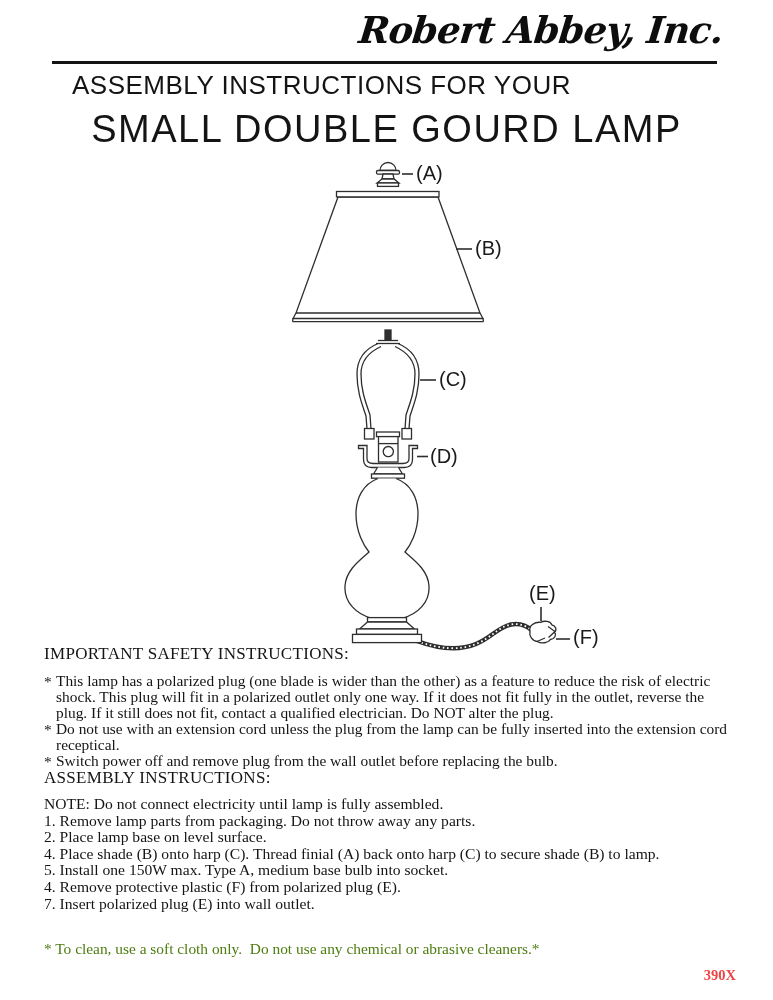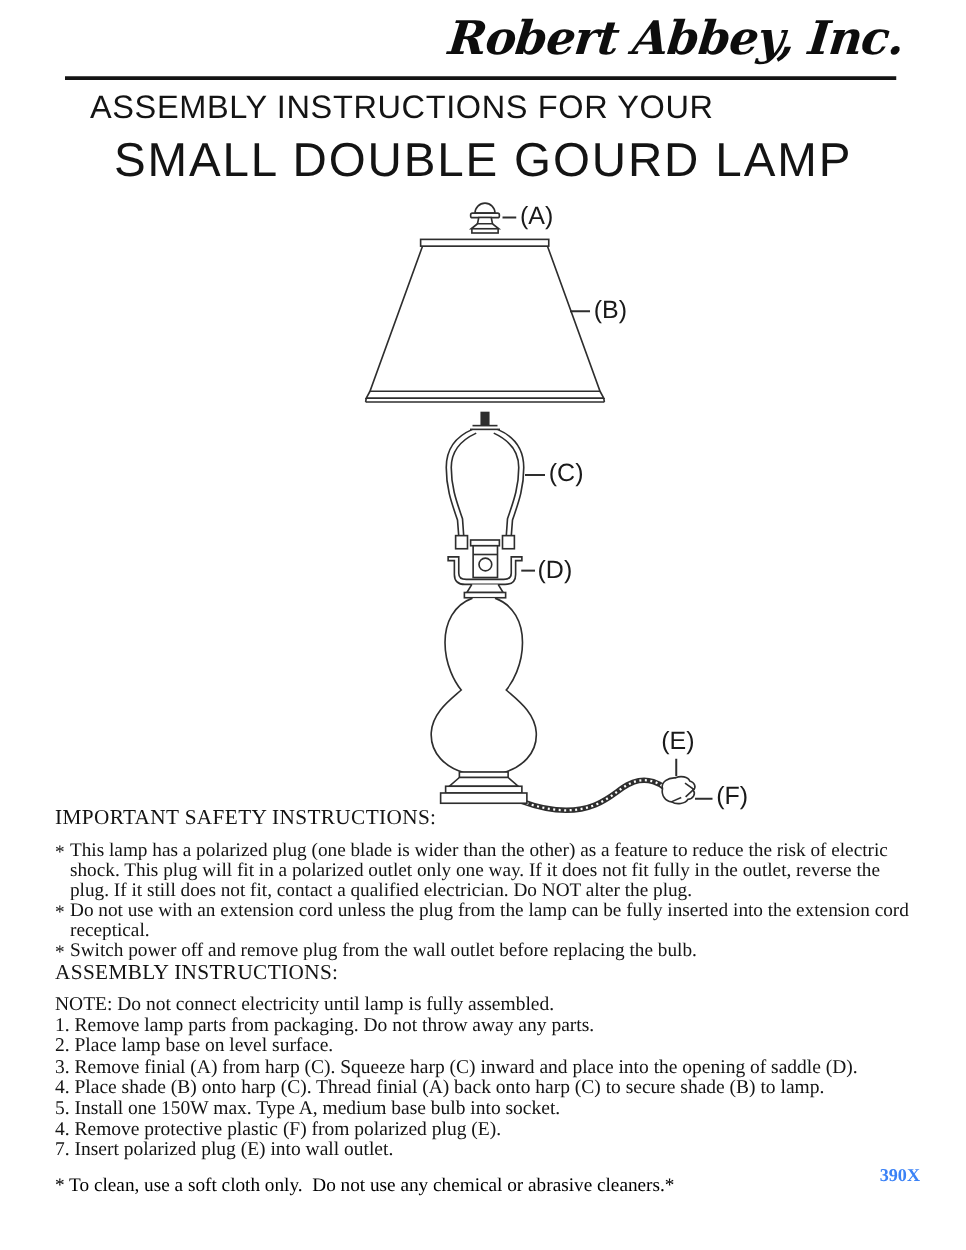--- a/index.html
+++ b/index.html
@@ -41,25 +41,25 @@
   .safety-item{
     position:relative;margin:0;padding-left:12px;
     font-size:15.4px;line-height:16px;color:#141414;
   }
   .safety-item .bullet{position:absolute;left:0;top:1px;}
   .assembly{position:absolute;left:44px;top:768px;width:700px;}
   .assembly .lines{font-size:15.6px;line-height:16.6px;color:#141414;}
   .assembly .lines p{margin:0;white-space:nowrap;}
   .cleaning-note{
     position:absolute;left:44px;top:940px;width:700px;
-    font-size:15.4px;color:#000000;white-space:pre-wrap;
+    font-size:15.4px;color:#4d7c0f;white-space:pre-wrap;
   }
   .model-number{
-    position:absolute;right:37px;top:933px;
-    font-size:14.5px;font-weight:bold;color:#3b82f6;
+    position:absolute;right:37px;top:967px;
+    font-size:14.5px;font-weight:bold;color:#ef4444;
   }
 </style>
 </head>
 <body>
 
 <div class="page">
 
   <div class="logo">Robert Abbey, Inc.</div>
   <div class="header-rule"></div>
   <div class="subtitle">ASSEMBLY INSTRUCTIONS FOR YOUR</div>
@@ -166,21 +166,20 @@
       <span>Switch power off and remove plug from the wall outlet before replacing the bulb.</span>
     </p>
   </div>
 
   <div class="assembly">
     <h3 class="section-heading" style="margin-bottom:8px">ASSEMBLY INSTRUCTIONS:</h3>
     <div class="lines">
       <p>NOTE: Do not connect electricity until lamp is fully assembled.</p>
       <p>1. Remove lamp parts from packaging. Do not throw away any parts.</p>
       <p>2. Place lamp base on level surface.</p>
-      <p>3. Remove finial (A) from harp (C). Squeeze harp (C) inward and place into the opening of saddle (D).</p>
       <p>4. Place shade (B) onto harp (C). Thread finial (A) back onto harp (C) to secure shade (B) to lamp.</p>
       <p>5. Install one 150W max. Type A, medium base bulb into socket.</p>
       <p>4. Remove protective plastic (F) from polarized plug (E).</p>
       <p>7. Insert polarized plug (E) into wall outlet.</p>
     </div>
   </div>
 
   <div class="cleaning-note">* To clean, use a soft cloth only.  Do not use any chemical or abrasive cleaners.*</div>
   <div class="model-number">390X</div>
 

